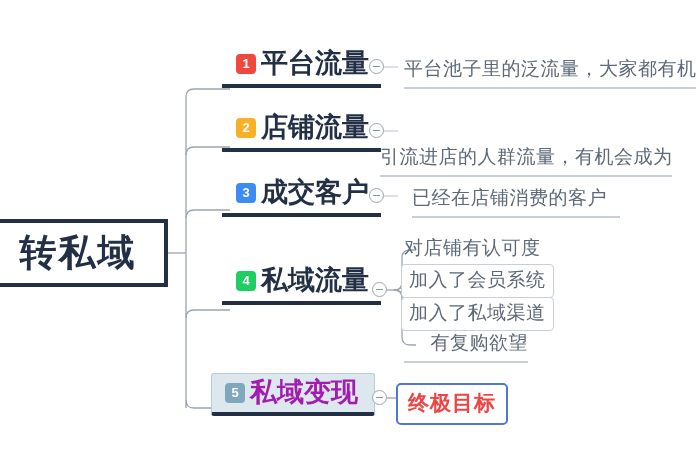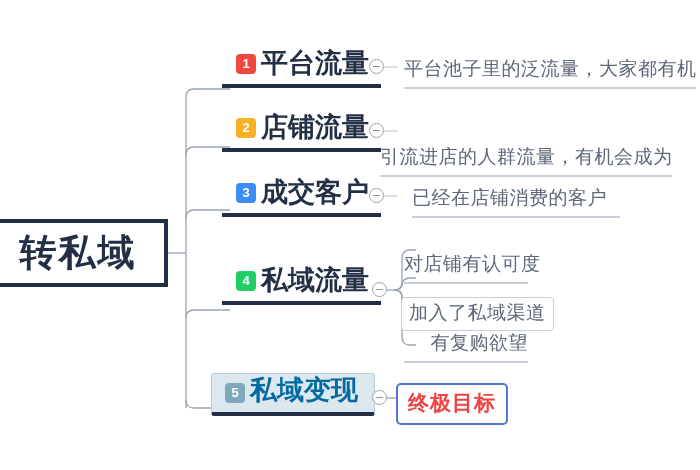--- a/index.html
+++ b/index.html
@@ -92,22 +92,21 @@
     margin-right: 5px;
   }
   .branch-label {
     font-size: 27px;
     font-weight: 700;
     color: #232f45;
     white-space: nowrap;
     line-height: 1.15;
   }
   .branch-box.selected .branch-label {
-    color: #0369a1;
-    font-family: Liberation Mono, monospace;
+    color: #a21caf;
   }
 
   
   .toggle {
     position: absolute;
     width: 15px;
     height: 15px;
     border-radius: 50%;
     border: 1px solid #9aa5b1;
     background: #ffffff;
@@ -228,21 +227,22 @@
   <div class="desc underlined" style="left:412px; top:185px; width:208px;">已经在店铺消费的客户</div>
 
   <div class="branch" style="left:222px; top:263px;">
     <div class="branch-box">
       <span class="badge" style="background:#1ecd63;">4</span>
       <span class="branch-label">私域流量</span>
     </div>
   </div>
   <div class="toggle" style="left:372px; top:282px;"></div>
 
-  <div class="desc underlined" style="left:404px; top:251px; width:124px;">对店铺有认可度</div>
+  <div class="desc underlined" style="left:404px; top:235px; width:124px;">对店铺有认可度</div>
+  <div class="desc boxed" style="left:401px; top:264px;">加入了会员系统</div>
   <div class="desc boxed" style="left:401px; top:297px;text-align:right;">加入了私域渠道</div>
   <div class="desc underlined" style="left:404px; top:330px; width:124px;text-align:right;">有复购欲望</div>
 
   <div class="branch" style="left:211px; top:373px;">
     <div class="branch-box selected">
       <span class="badge" style="background:#7fa8bd;">5</span>
       <span class="branch-label">私域变现</span>
     </div>
   </div>
   <div class="toggle" style="left:372px; top:390px;"></div>

